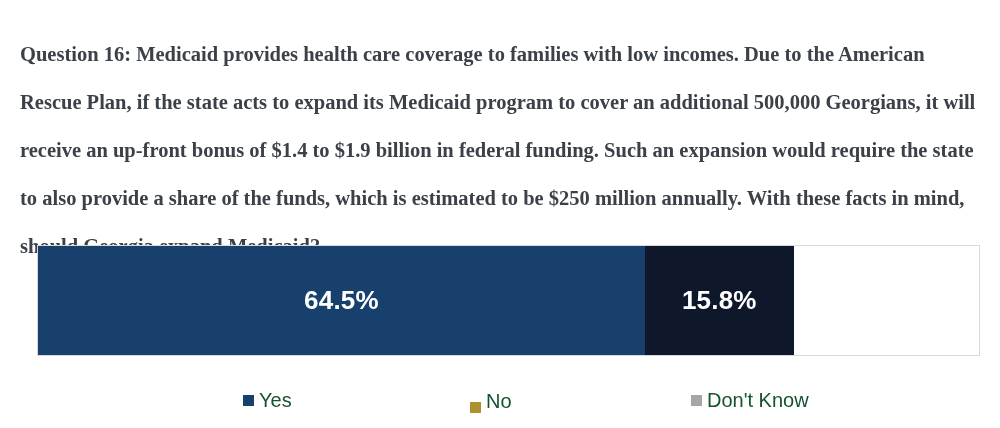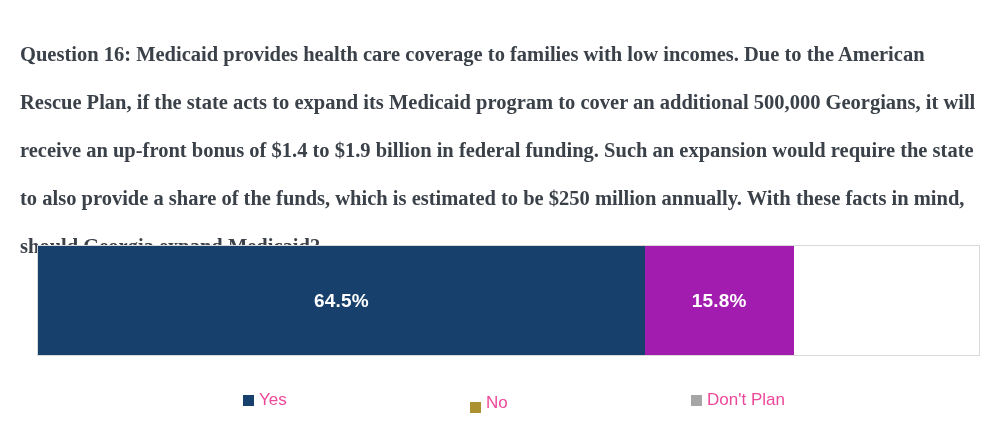--- a/index.html
+++ b/index.html
@@ -44,21 +44,21 @@
   }
   .seg {
     height: 100%;
     display: flex;
     align-items: center;
     justify-content: center;
   }
   .seg-label {
     color: #ffffff;
     font-weight: 700;
-    font-size: 19px;
+    font-size: 26px;
     letter-spacing: 0.2px;
   }
   .legend {
     position: absolute;
     left: 0;
     top: 157px; 
     width: 1000px;
     height: 26px;
   }
   .legend-item {
@@ -72,52 +72,52 @@
   .li-0 { left: 243px; }
   .li-1 { left: 470px; align-items: flex-end; }
   .li-2 { left: 691px; }
   .swatch {
     width: 11px;
     height: 11px;
     display: inline-block;
     flex: 0 0 auto;
   }
   .legend-label {
-    font-size: 17px;
-    color: #ec4899;
+    font-size: 20px;
+    color: #14532d;
     white-space: nowrap;
   }
 </style>
 </head>
 <body>
 
 <div class="page">
 
   <p class="question">Question 16: Medicaid provides health care coverage to families with low incomes. Due to the American Rescue Plan, if the state acts to expand its Medicaid program to cover an additional 500,000 Georgians, it will receive an up-front bonus of $1.4 to $1.9 billion in federal funding. Such an expansion would require the state to also provide a share of the funds, which is estimated to be $250 million annually. With these facts in mind, should Georgia expand Medicaid?</p>
 
   <div class="chart">
 
     <div class="bar">
       <div class="seg" style="width: 64.5%; background: rgb(23, 64, 109);">
         <span class="seg-label">64.5%</span>
       </div>
-      <div class="seg" style="width: 15.8%; background: #a21caf; text-align: right;">
+      <div class="seg" style="width: 15.8%; background: #0f172a; text-align: right;">
         <span class="seg-label">15.8%</span>
       </div>
     </div>
 
     <div class="legend">
       <div class="legend-item li-0">
         <span class="swatch" style="background: rgb(23, 64, 109);"></span>
         <span class="legend-label">Yes</span>
       </div>
       <div class="legend-item li-1">
         <span class="swatch" style="background: rgb(171, 145, 48);"></span>
         <span class="legend-label">No</span>
       </div>
       <div class="legend-item li-2">
         <span class="swatch" style="background: rgb(166, 166, 166);"></span>
-        <span class="legend-label">Don't Plan</span>
+        <span class="legend-label">Don't Know</span>
       </div>
     </div>
 
   </div>
 </div>
 
 </body></html>

